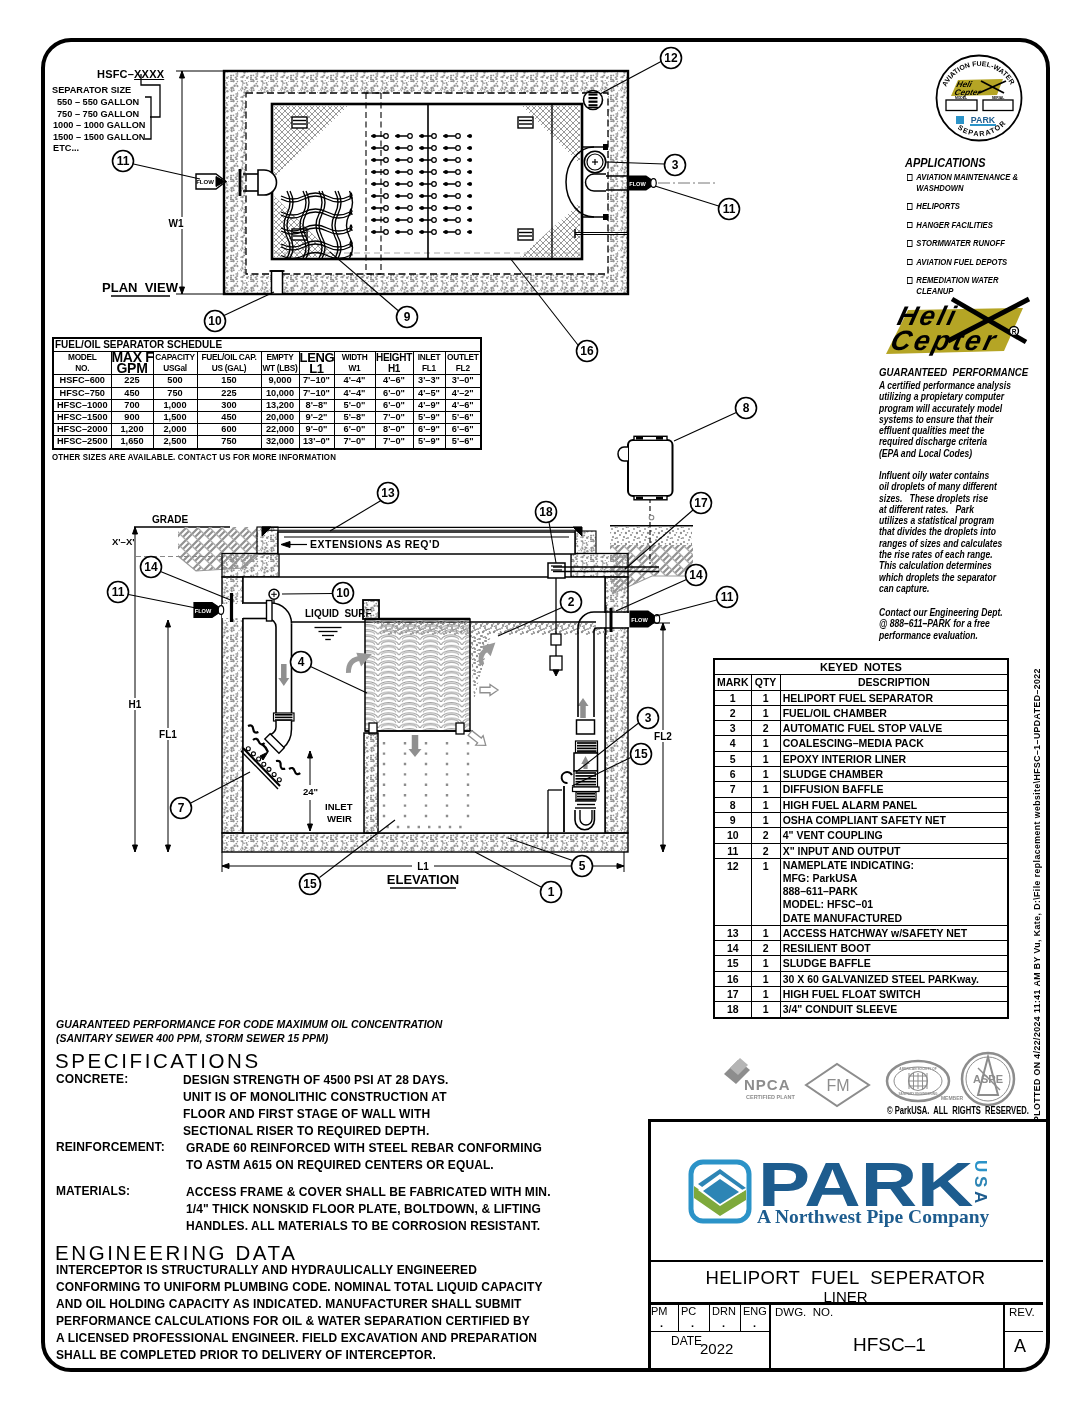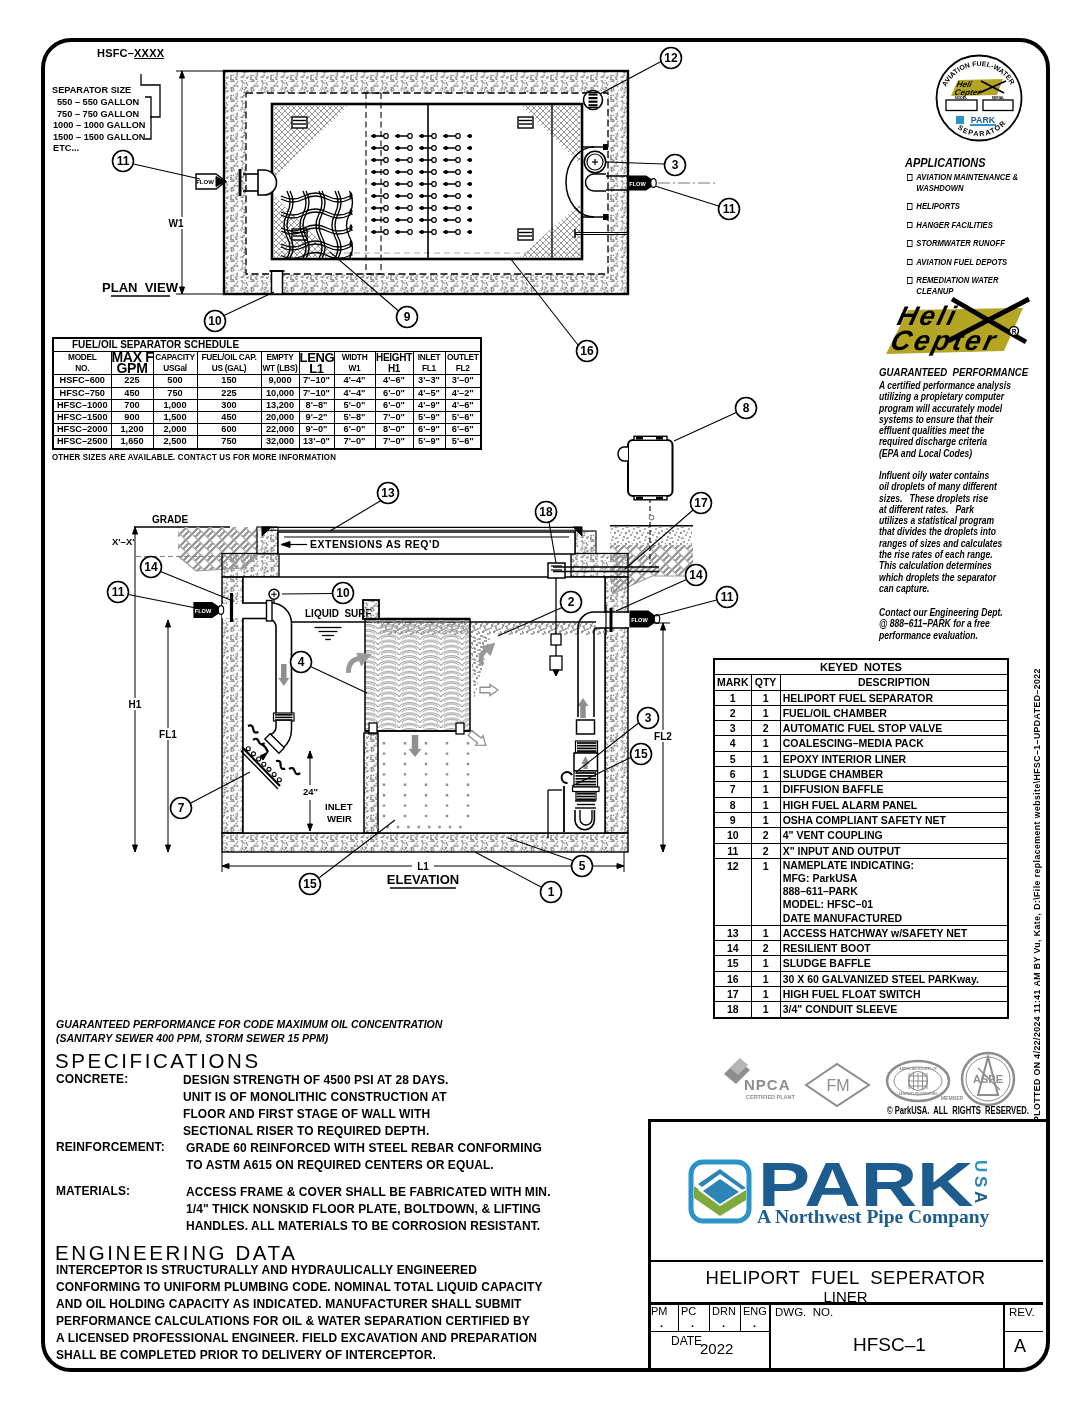--- a/index.html
+++ b/index.html
@@ -15,42 +15,42 @@
 table.sched{border:2px solid #000;border-collapse:collapse;font-size:9.2px;font-weight:bold;text-align:center;white-space:nowrap;table-layout:fixed;}
 table.sched td,table.sched th{border:1.1px solid #000;padding:0;line-height:11.2px;overflow:hidden;}
 table.kn{border:2px solid #000;border-collapse:collapse;font-size:10.5px;font-weight:bold;}
 table.kn td{border:1.3px solid #000;padding:0 2px;line-height:14.3px;white-space:nowrap;overflow:hidden;}
 .rot{transform:rotate(-90deg);transform-origin:0 0;white-space:nowrap;font-size:8.7px;font-weight:bold;letter-spacing:.45px;}
 </style>
 </head>
 <body>
 <div class="frame"></div>
 
-<div class="abs t11" style="left:97px;top:47px;">HSFC–<span style="text-decoration:underline;">XXXX</span></div>
+<div class="abs t11" style="left:97px;top:68px;">HSFC–<span style="text-decoration:underline;">XXXX</span></div>
 <div class="abs" style="left:52px;top:85px;font-size:9.2px;font-weight:bold;">SEPARATOR SIZE</div>
 <div class="abs" style="left:57px;top:97px;line-height:11.6px;font-size:9.2px;font-weight:bold;">550 – 550 GALLON<br>750 – 750 GALLON</div>
 <div class="abs" style="left:53px;top:120px;line-height:11.6px;font-size:9.2px;font-weight:bold;">1000 – 1000 GALLON<br>1500 – 1500 GALLON<br>ETC...</div>
 
 <div class="abs" style="left:52px;top:337px;">
 <table class="sched" style="width:428px;">
       <colgroup>
         <col style="width:58px">
         <col style="width:42px">
         <col style="width:44px">
         <col style="width:64px">
         <col style="width:38px">
         <col style="width:35px">
         <col style="width:41px">
         <col style="width:38px">
         <col style="width:32px">
         <col style="width:36px">
       </colgroup>
 <tbody>
         <tr>
-          <td colspan="10" style="text-align:left;padding-left:18px;font-size:10px;height:12px;">FUEL/OIL SEPARATOR SCHEDULE</td>
+          <td colspan="10" style="text-align:left;padding-left:1px;font-size:10px;height:12px;">FUEL/OIL SEPARATOR SCHEDULE</td>
         </tr>
 <tr>
 <td style="width:57px;font-size:8.3px;letter-spacing:-.3px;">MODEL<br>NO.</td>
           <td style="width:41px;font-size:14px;letter-spacing:-.3px;">MAX FLOW<br>GPM</td>
           <td style="width:43px;font-size:8.3px;letter-spacing:-.3px;">CAPACITY<br>USGal</td>
           <td style="width:63px;font-size:8.3px;letter-spacing:-.3px;">FUEL/OIL CAP.<br>US (GAL)</td>
           <td style="width:37px;font-size:8.3px;letter-spacing:-.3px;">EMPTY<br>WT (LBS)</td>
           <td style="width:34px;font-size:13px;letter-spacing:-.3px;margin-top:24px;">LENGTH<br>L1</td>
           <td style="width:40px;font-size:8.3px;letter-spacing:-.3px;">WIDTH<br>W1</td>
           <td style="width:37px;font-size:10px;letter-spacing:-.3px;">HEIGHT<br>H1</td>

